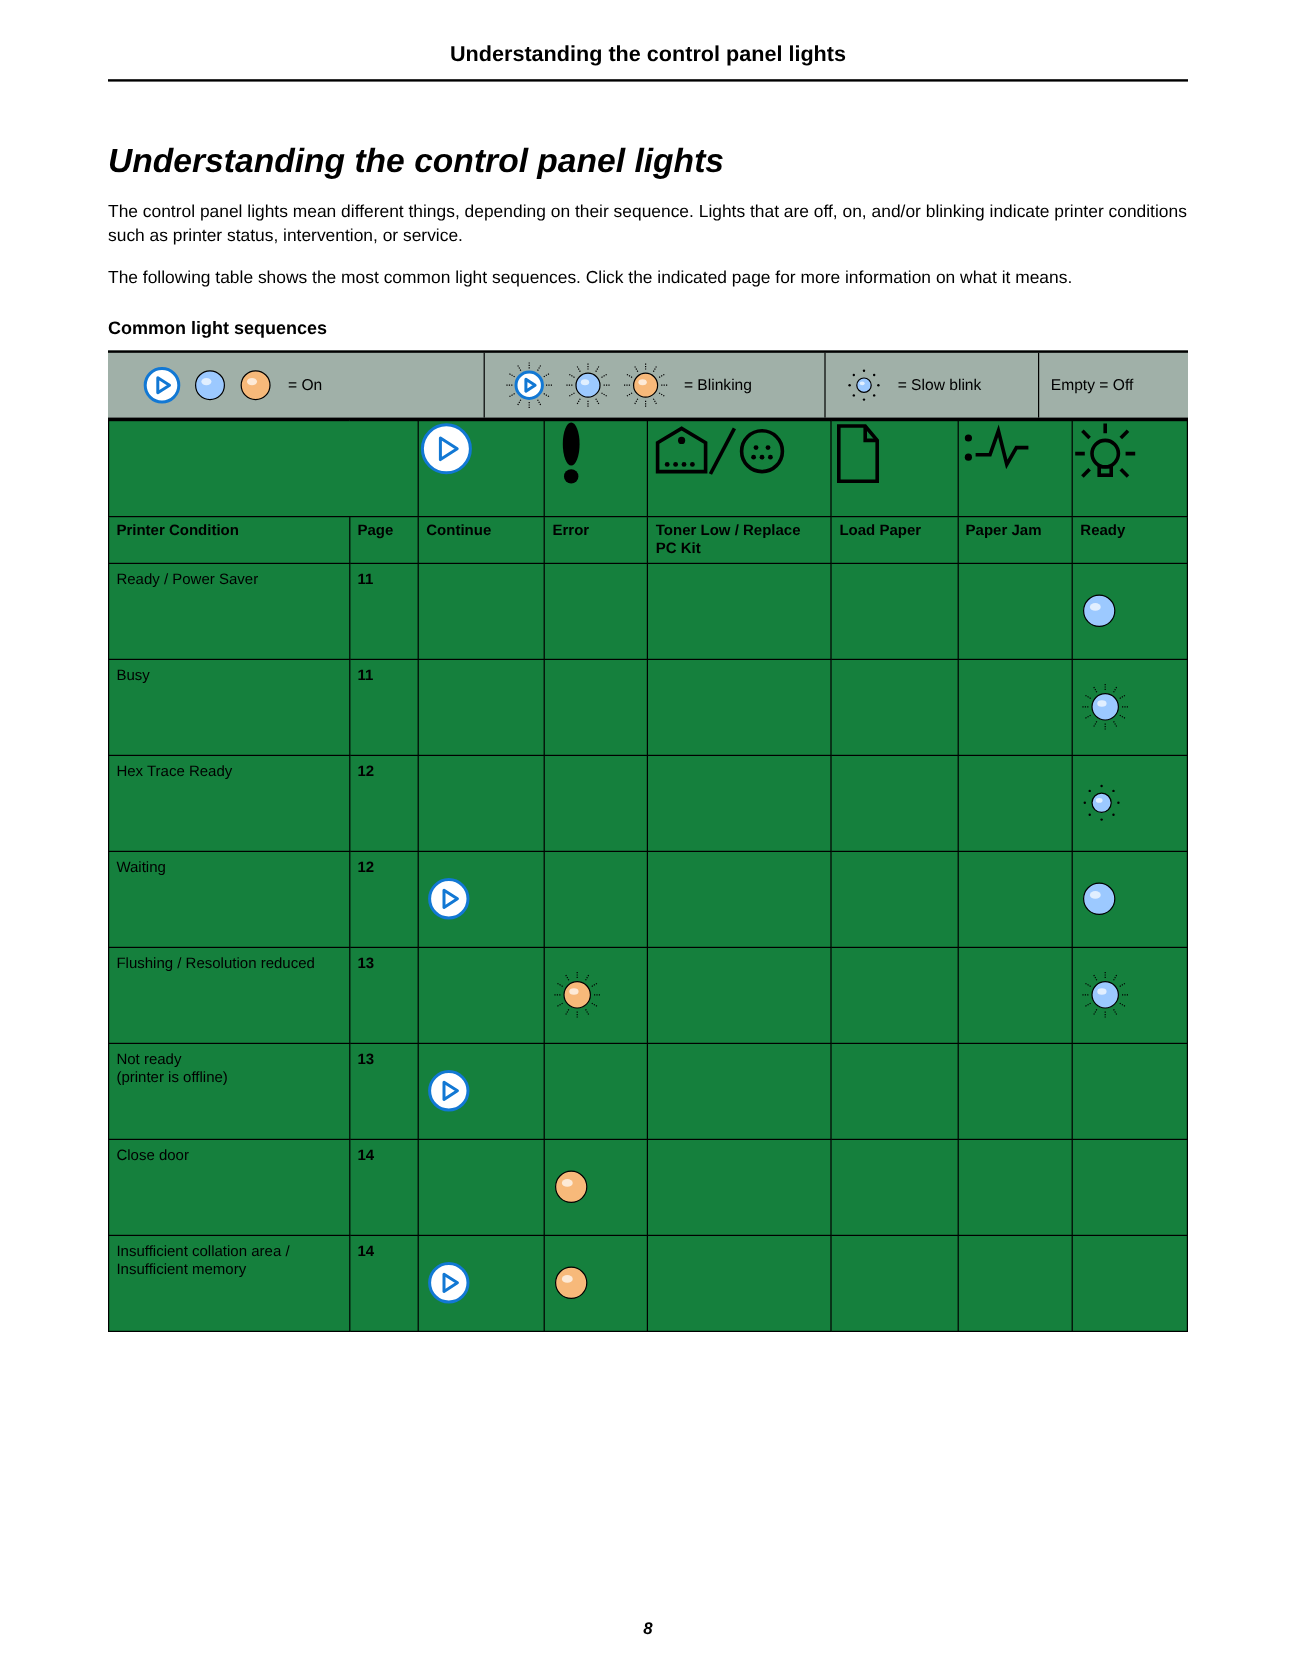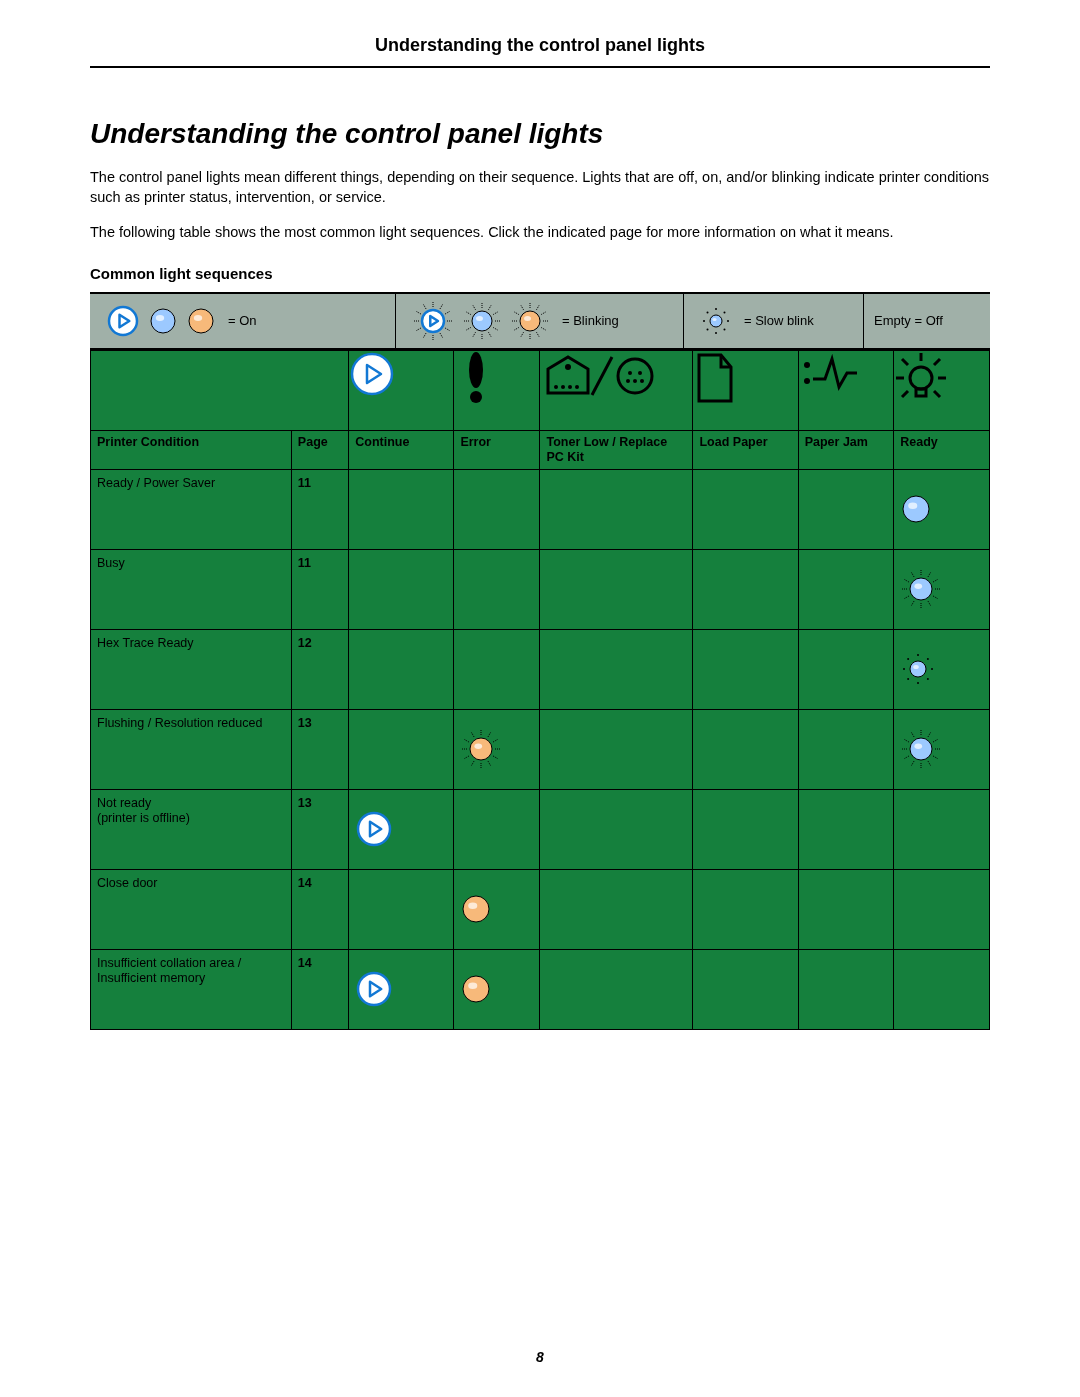--- a/index.html
+++ b/index.html
@@ -41,20 +41,21 @@
     margin-top: 22px;
     margin-bottom: 10px;
   }
   .legend {
     background: #a0b0a8;
     border-top: 2px solid #000;
     border-bottom: 2px solid #000;
     display: flex;
     align-items: center;
     height: 58px;
+    padding-left: 12px;
   }
   .legend-seg {
     display: flex;
     align-items: center;
     border-right: 1px solid #000;
     height: 100%;
     padding: 0 10px;
     font-size: 13px;
   }
   .legend-seg:last-child { border-right: none; }
@@ -389,20 +390,40 @@
               <circle cx="4" cy="18" r="1" fill="#000"></circle>
               <circle cx="8.100505063388333" cy="8.100505063388336" r="1" fill="#000"></circle>
               <circle cx="17.999999999999996" cy="4" r="1" fill="#000"></circle>
               <circle cx="27.899494936611664" cy="8.100505063388333" r="1" fill="#000"></circle>
               <circle cx="18" cy="18" r="8" fill="#9cc9ff" stroke="#000" stroke-width="1"></circle>
               <ellipse cx="16" cy="16" rx="2.8" ry="2" fill="rgba(255,255,255,0.7)"></ellipse>
             </svg>
           </td>
         </tr>
         <tr class="data-row">
+          <td class="condition" style="white-space: pre-line;">Waiting</td>
+          <td class="page">12</td>
+          <td class="lightcell">
+            <svg width="38" height="38" viewBox="0 0 38 38">
+              <circle cx="19" cy="19" r="16" fill="#fff" stroke="#1278d4" stroke-width="2.5"></circle>
+              <path d="M 15 11.8 L 26.2 19 L 15 26.2 Z" fill="none" stroke="#1278d4" stroke-width="2.5" stroke-linejoin="round"></path>
+            </svg>
+          </td>
+          <td class="lightcell"></td>
+          <td class="lightcell"></td>
+          <td class="lightcell"></td>
+          <td class="lightcell"></td>
+          <td class="lightcell">
+            <svg width="32" height="32" viewBox="0 0 32 32">
+              <circle cx="16" cy="16" r="13" fill="#9cc9ff" stroke="#000" stroke-width="1"></circle>
+              <ellipse cx="12.75" cy="12.75" rx="4.55" ry="3.25" fill="rgba(255,255,255,0.7)"></ellipse>
+            </svg>
+          </td>
+        </tr>
+        <tr class="data-row">
           <td class="condition" style="white-space: pre-line; margin-top: 36px;">Flushing / Resolution reduced</td>
           <td class="page">13</td>
           <td class="lightcell"></td>
           <td class="lightcell">
             <svg width="42" height="42" viewBox="0 0 42 42">
               <line x1="35" y1="21" x2="41" y2="21" stroke="#000" stroke-width="1" stroke-dasharray="1,1"></line>
               <line x1="33.124355652982146" y1="28" x2="38.32050807568878" y2="31" stroke="#000" stroke-width="1" stroke-dasharray="1,1"></line>
               <line x1="28" y1="33.12435565298214" x2="31" y2="38.32050807568877" stroke="#000" stroke-width="1" stroke-dasharray="1,1"></line>
               <line x1="21" y1="35" x2="21" y2="41" stroke="#000" stroke-width="1" stroke-dasharray="1,1"></line>
               <line x1="14.000000000000004" y1="33.124355652982146" x2="11.000000000000004" y2="38.32050807568878" stroke="#000" stroke-width="1" stroke-dasharray="1,1"></line>

